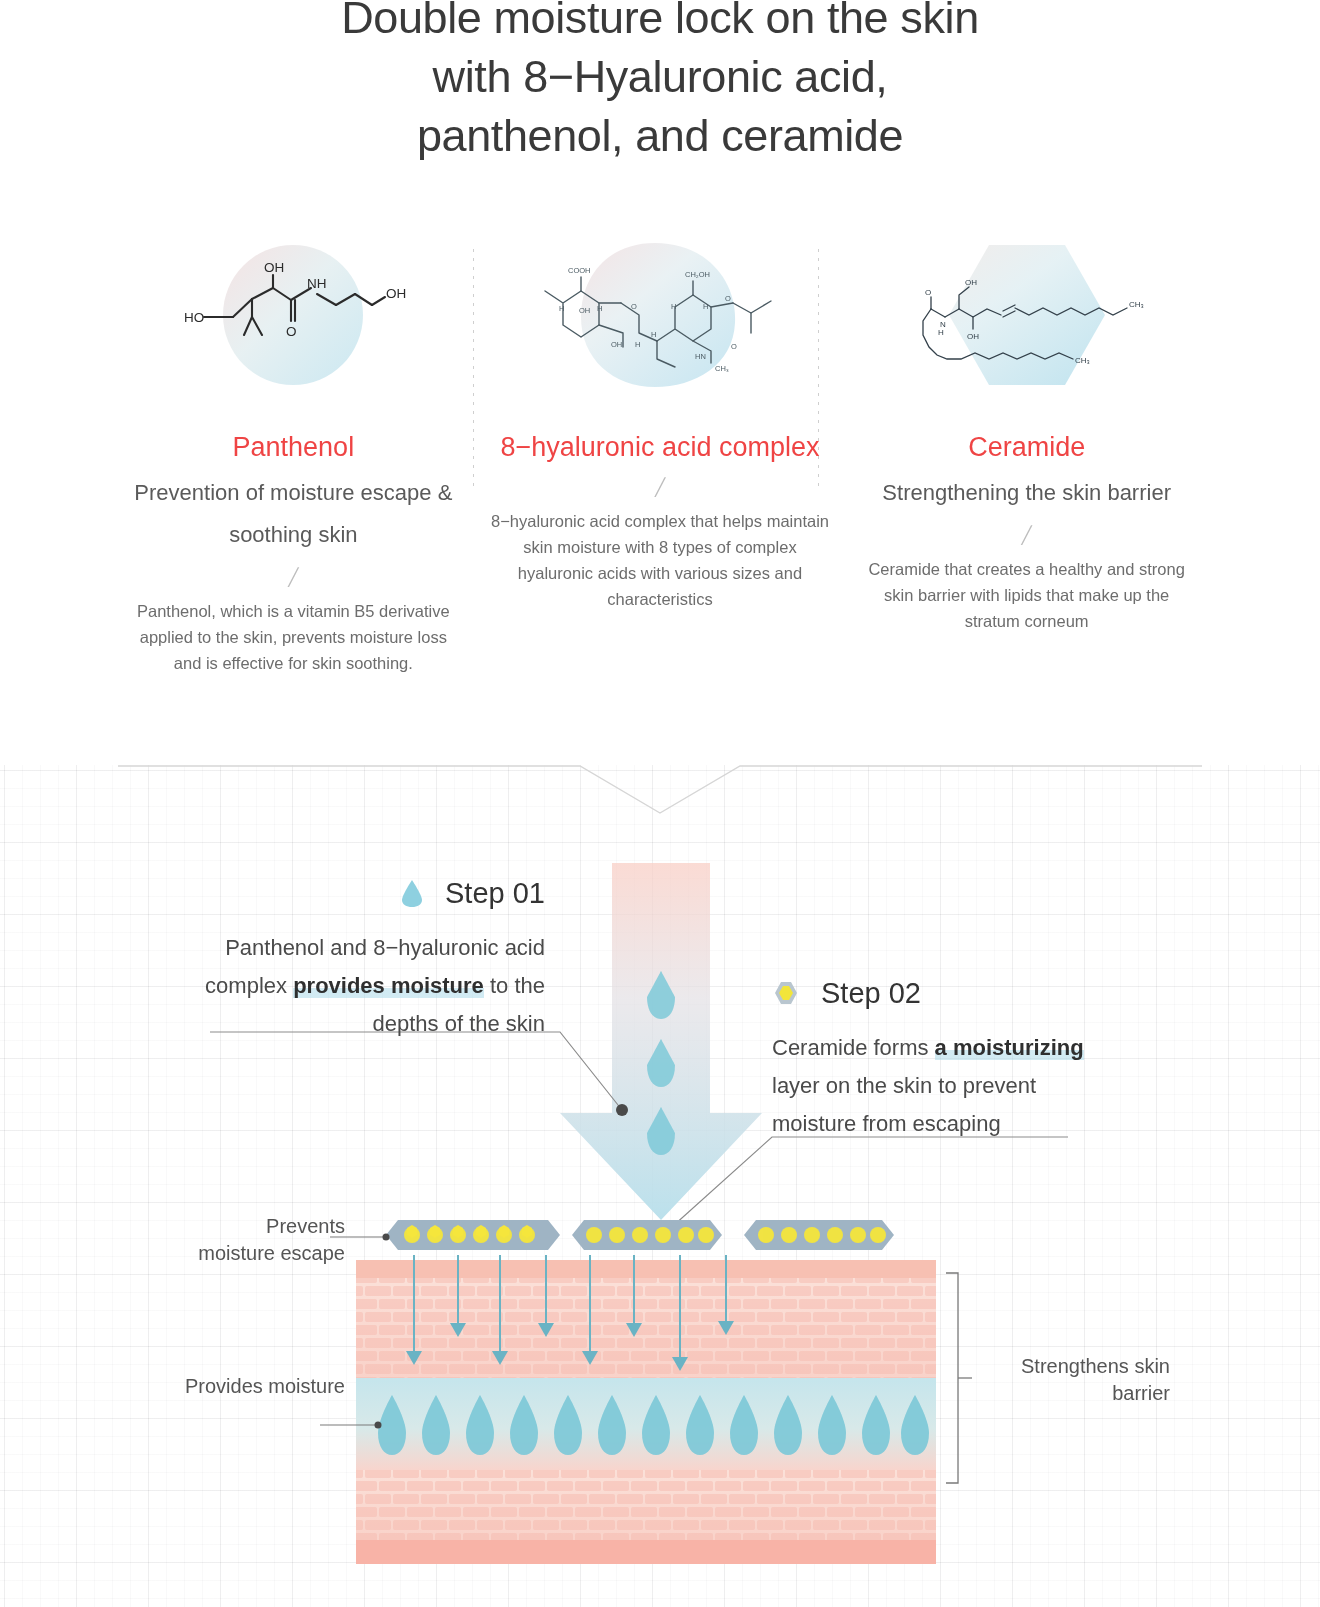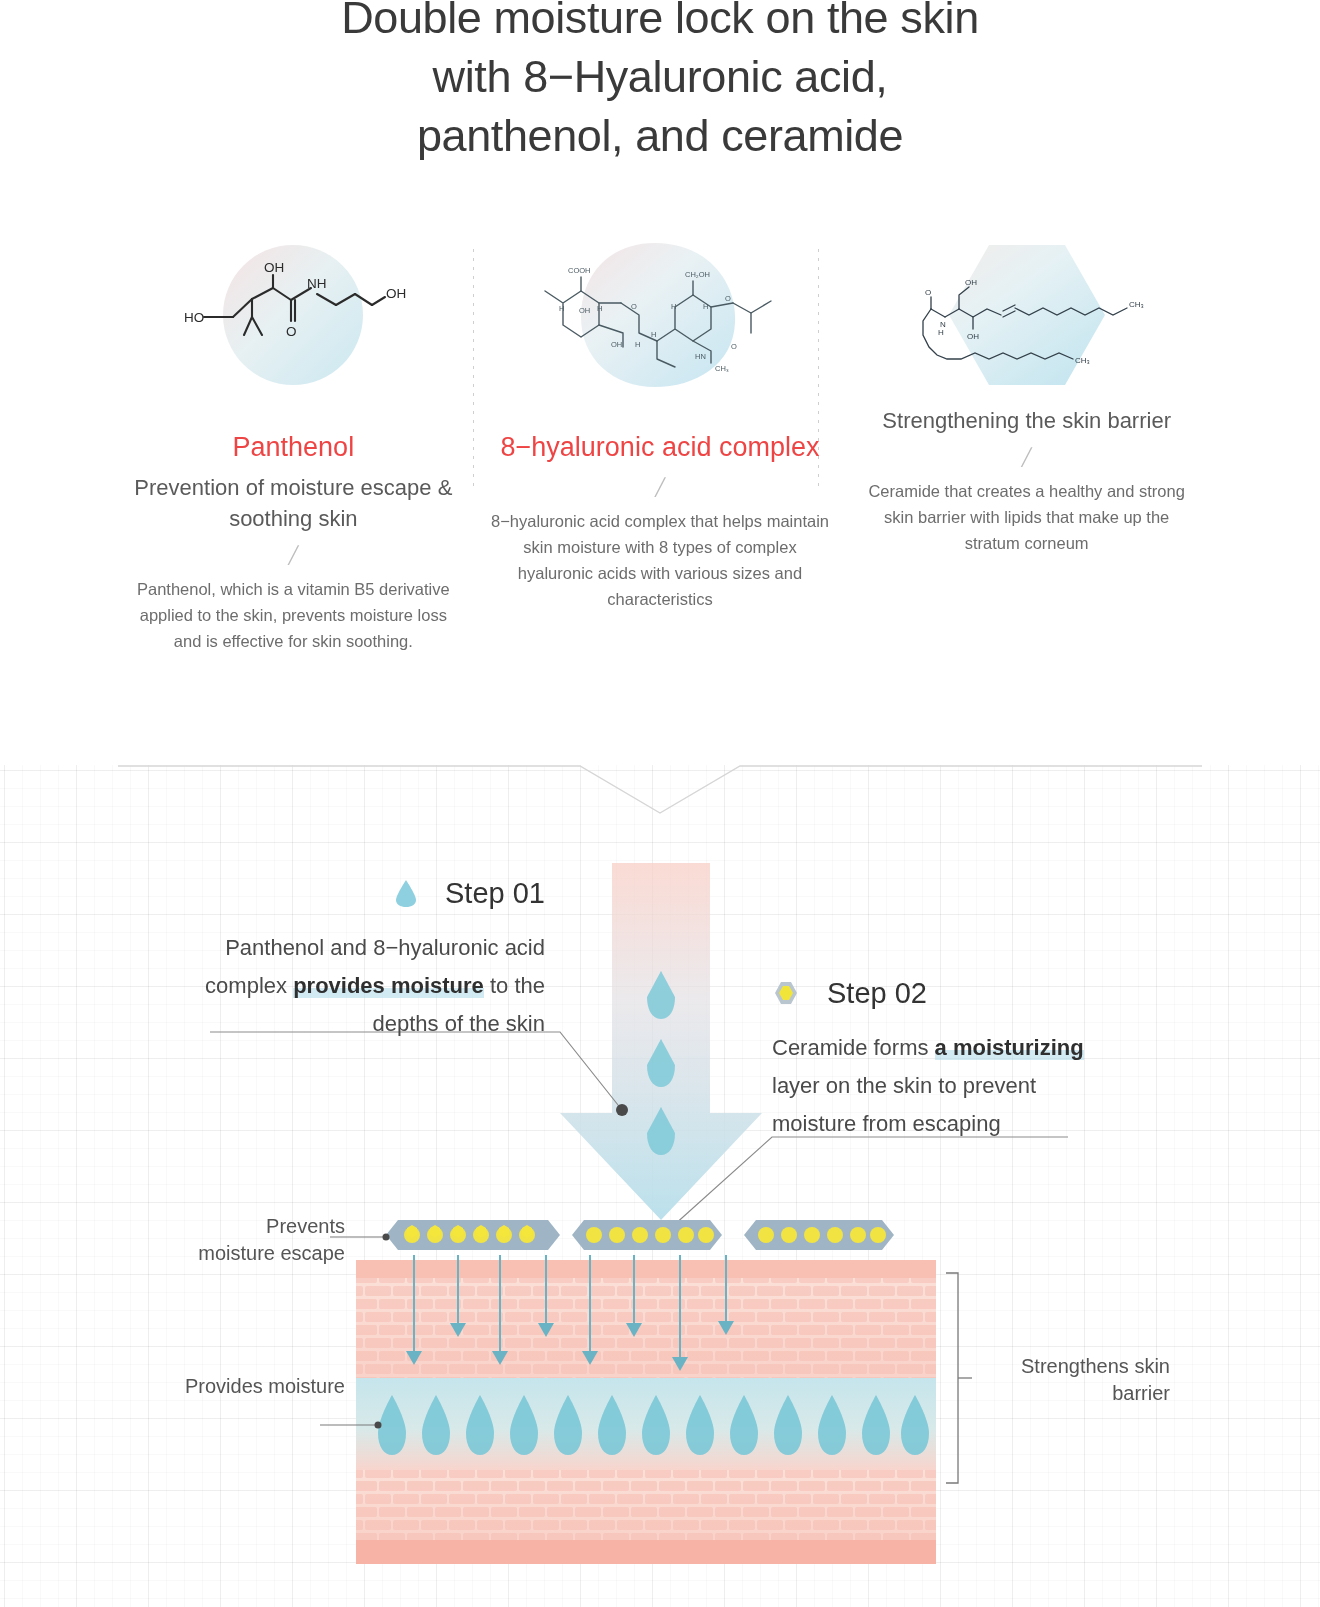--- a/index.html
+++ b/index.html
@@ -65,21 +65,21 @@
     font-size: 27px;
     font-weight: 400;
     color: #ef4444;
     line-height: 37px;
     margin-top: 30px;
   }
   .ing-sub {
     font-size: 22px;
     font-weight: 300;
     color: #5a5a5a;
-    line-height: 31px;
+    line-height: 42px;
     margin-top: 6px;
   }
   .slash {
     font-size: 17px;
     color: #bdbdbd;
     line-height: 24px;
     margin-top: 10px;
     display: block;
   }
   .ing-desc {
@@ -123,21 +123,21 @@
   }
   .step02 {
     position: absolute;
     left: 772px; top: 208px;
     width: 340px;
     text-align: left;
   }
   .step-head {
     display: flex;
     align-items: center;
-    gap: 27px;
+    gap: 21px;
     font-size: 29px;
     color: #333;
     line-height: 40px;
     font-weight: 400;
   }
   .step01 .step-head { justify-content: flex-end; }
   .step-body {
     font-size: 22px;
     font-weight: 300;
     color: #4a4a4a;
@@ -298,20 +298,21 @@
           <text x="18" y="40">O</text>
           <text x="58" y="30">OH</text>
           <text x="33" y="72">N</text>
           <text x="31" y="80">H</text>
           <text x="60" y="84">OH</text>
           <text x="222" y="52">CH₃</text>
           <text x="168" y="108">CH₃</text>
         </g>
       </svg>
     </div>
+    <div class="ing-name">Ceramide</div>
     <div class="ing-sub">Strengthening the skin barrier</div>
     <span class="slash">╱</span>
     <div class="ing-desc">Ceramide that creates a healthy and strong skin barrier with lipids that make up the stratum corneum</div>
   </div>
 </div>
 
 <div class="lower">
   <div class="grid-bg fine"></div>
   <div class="grid-bg"></div>
 

